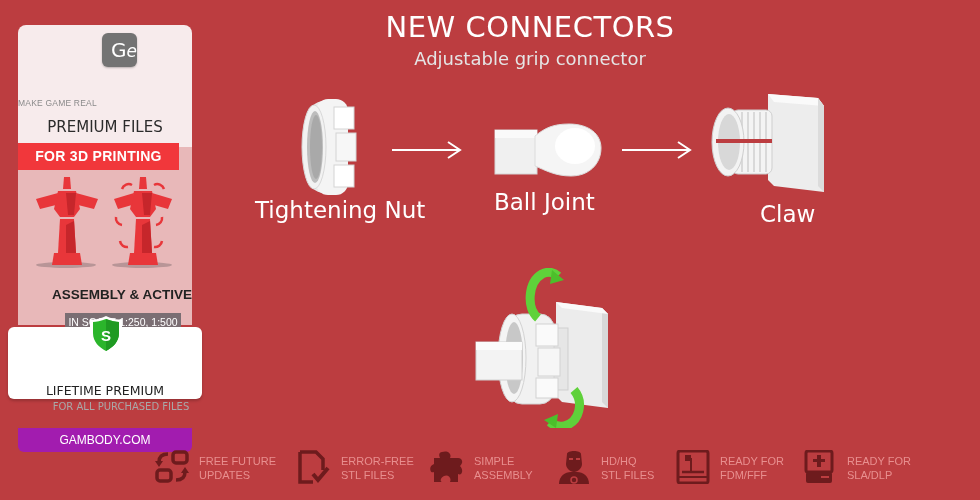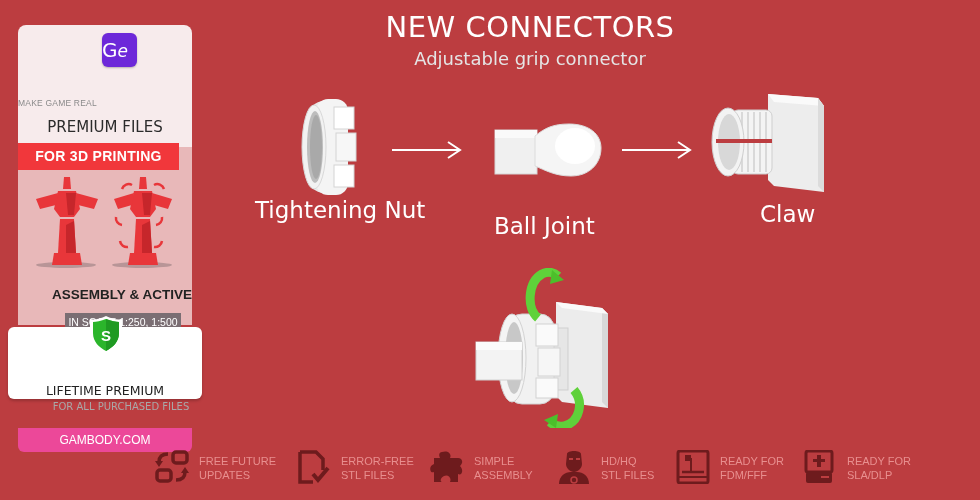--- a/index.html
+++ b/index.html
@@ -15,22 +15,22 @@
   .card-top {
     position:absolute; left:0; top:0; width:174px; height:300px;
     background:#f7ebec; border-radius:8px 8px 0 0;
   }
   .card-mid {
     position:absolute; left:0; top:122px; width:174px; height:178px;
     background:#e8b8b9;
   }
   .logo-badge {
     position:absolute; left:84px; top:8px; width:35px; height:34px;
-    background:#6d28d9; border-radius:6px;
-    color:#fff; font-size:20px; line-height:34px; text-align:left;
+    background:#737373; border-radius:6px;
+    color:#fff; font-size:20px; line-height:34px; text-align:right;
     font-family:"DejaVu Sans", sans-serif;
     box-shadow:0 1px 2px rgba(0,0,0,.25);
   }
   .logo-badge .e { font-style:italic; font-size:17px; }
   .brand {
     position:absolute; left:0; top:48px; width:174px; text-align:center;
     font-family:"DejaVu Sans", sans-serif; font-size:21px; line-height:24px;
     color:#444;
   }
   .brand .gam { color:#f1373b; font-weight:bold; }
@@ -70,21 +70,21 @@
   .support-title {
     position:absolute; left:0; top:358px; width:174px; text-align:center;
     font-family:"DejaVu Sans", sans-serif; font-size:12.5px; color:#222;
   }
   .support-sub {
     position:absolute; left:16px; top:376px; width:174px; text-align:center;
     font-family:"DejaVu Sans", sans-serif; font-size:10px; color:#a8a8a8;
   }
   .site {
     position:absolute; left:0; top:403px; width:174px; height:24px;
-    background:#ec4899; color:#fff; font-size:12px; text-align:center; line-height:24px;
+    background:#a21caf; color:#fff; font-size:12px; text-align:center; line-height:24px;
     border-radius:0 0 6px 6px;
   }
   
   .title {
     position:absolute; left:330px; top:10px; width:400px; text-align:center;
     color:#fff; font-size:29px; font-weight:normal; letter-spacing:.5px;
     font-family:"DejaVu Sans", sans-serif;
   }
   .subtitle {
     position:absolute; left:330px; top:48px; width:400px; text-align:center;
@@ -193,21 +193,21 @@
   <line x1="2" y1="10" x2="70" y2="10" stroke="#fff" stroke-width="2"></line>
   <polyline points="58,2 70,10 58,18" fill="none" stroke="#fff" stroke-width="2"></polyline>
 </svg>
 
 <svg class="part" style="left:493px; top:120px; width:110px; height:60px;" viewBox="0 0 110 60">
   <rect x="2" y="10" width="42" height="44" fill="#f0f0f0" stroke="#d6d6d6"></rect>
   <rect x="2" y="10" width="42" height="8" fill="#fafafa"></rect>
   <path d="M42,16 C52,8 60,4 76,4 C96,4 108,14 108,28 C108,44 96,56 78,56 C62,56 52,50 42,46 Z" fill="#f5f5f5" stroke="#dcdcdc"></path>
   <ellipse cx="82" cy="26" rx="20" ry="18" fill="#ffffff"></ellipse>
 </svg>
-<div class="label" style="left:494px; top:213px;text-align:center;">Ball Joint</div>
+<div class="label" style="left:494px; top:189px;text-align:center;">Ball Joint</div>
 
 <svg class="arrow" style="left:620px; top:140px; width:74px; height:20px;" viewBox="0 0 74 20">
   <line x1="2" y1="10" x2="70" y2="10" stroke="#fff" stroke-width="2"></line>
   <polyline points="58,2 70,10 58,18" fill="none" stroke="#fff" stroke-width="2"></polyline>
 </svg>
 
 <svg class="part" style="left:708px; top:92px; width:118px; height:102px;" viewBox="0 0 118 102">
   <polygon points="60,2 110,6 116,14 116,100 66,94 60,88" fill="#ededed"></polygon>
   <polygon points="60,2 110,6 116,14 66,10" fill="#fafafa"></polygon>
   <polygon points="110,6 116,14 116,100 110,94" fill="#dcdcdc"></polygon>

